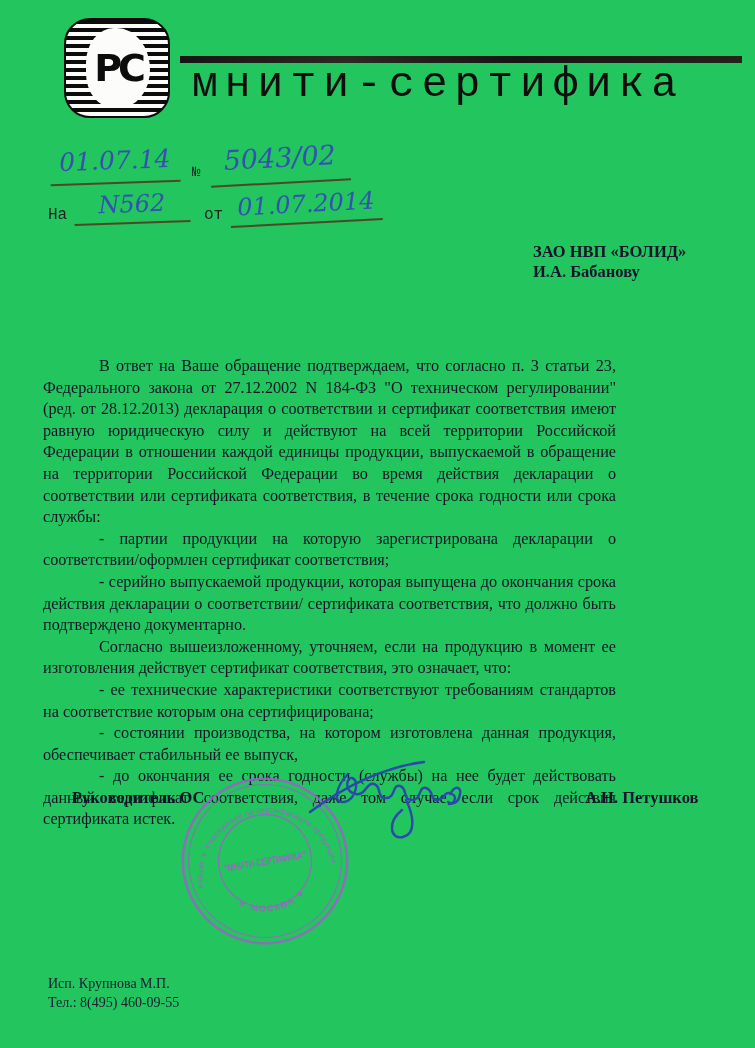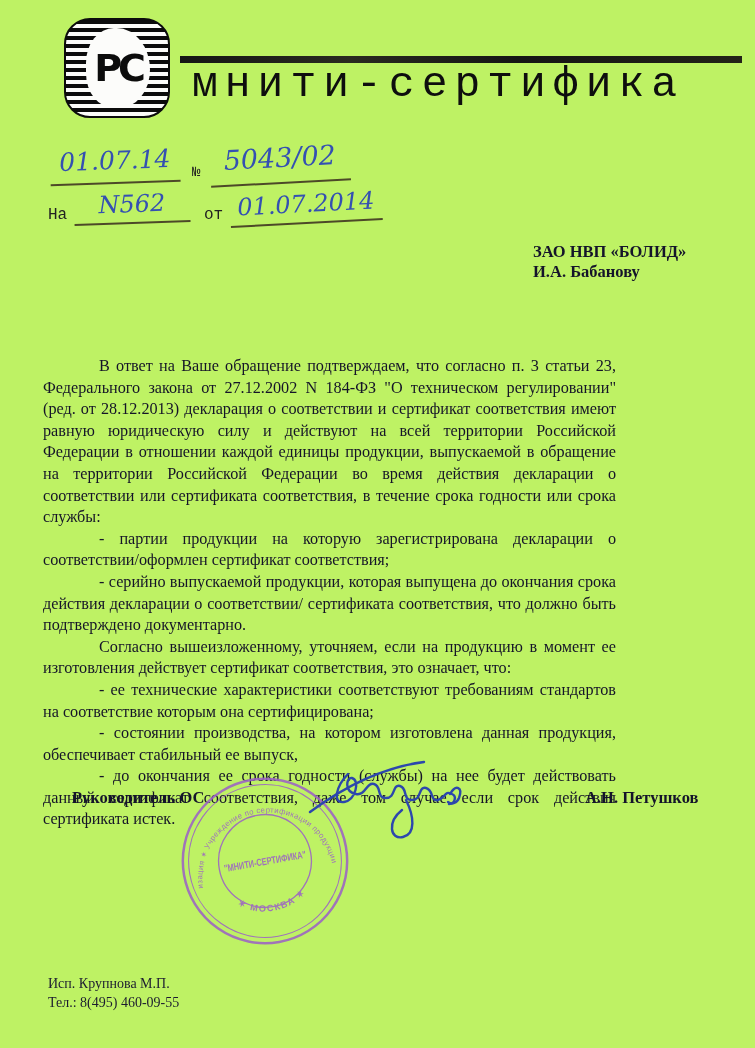--- a/index.html
+++ b/index.html
@@ -1,21 +1,21 @@
 <!DOCTYPE html>
 <html><head>
 <meta charset="utf-8">
 <style>
   * { margin: 0; padding: 0; box-sizing: border-box; }
   html, body { background: #e8e8e6; }
   .page {
     position: relative;
     width: 755px;
     height: 1048px;
-    background: #bef264;
+    background: #22c55e;
     font-family: "Liberation Serif", serif;
     color: #1a1a1a;
     overflow: hidden;
     margin: 0 auto;
   }
 
   
   .logo {
     position: absolute; left: 64px; top: 18px;
     width: 106px; height: 100px;

